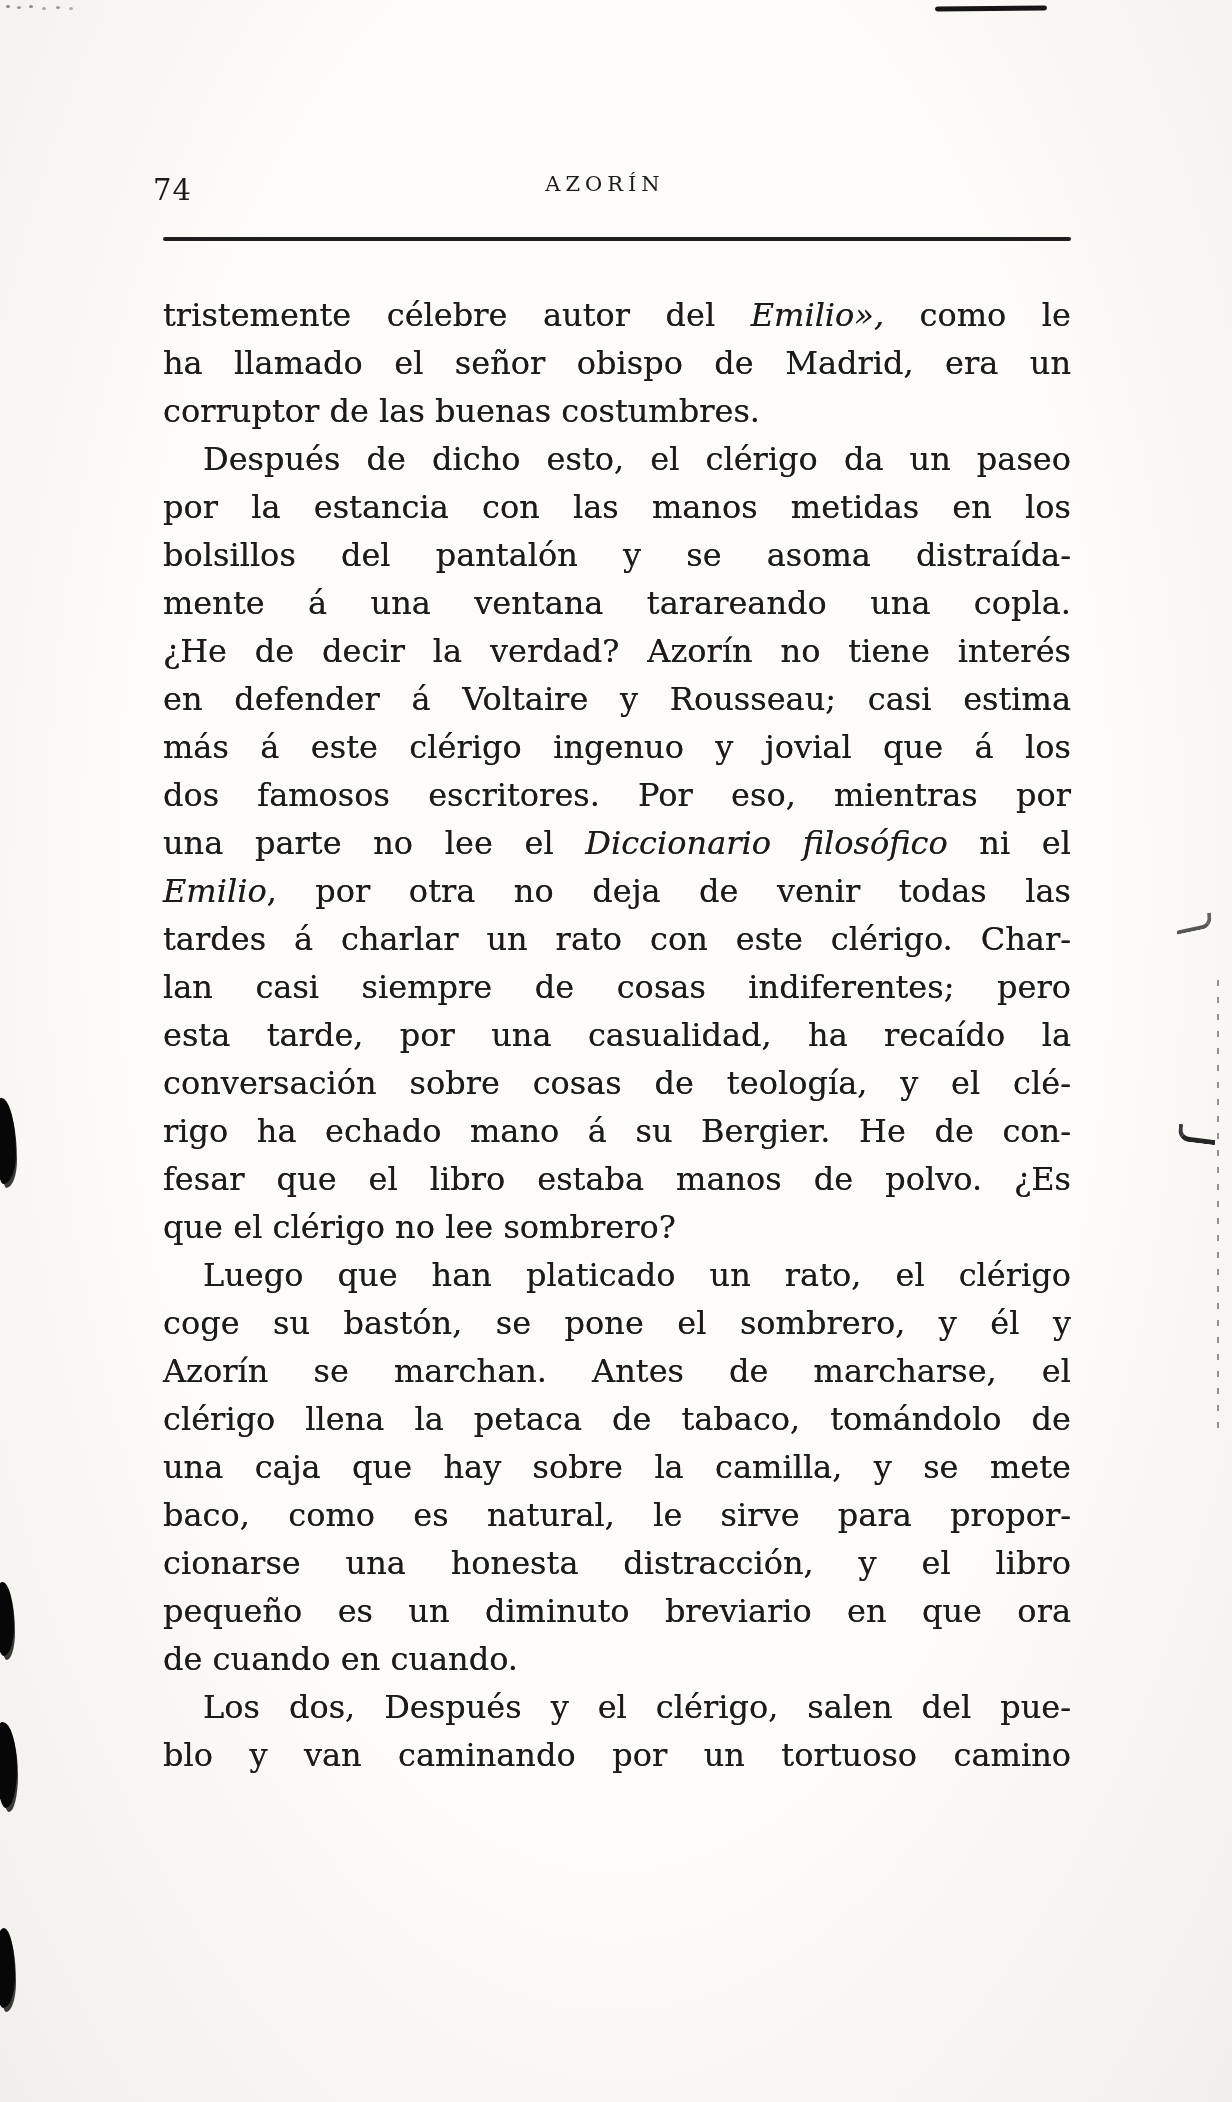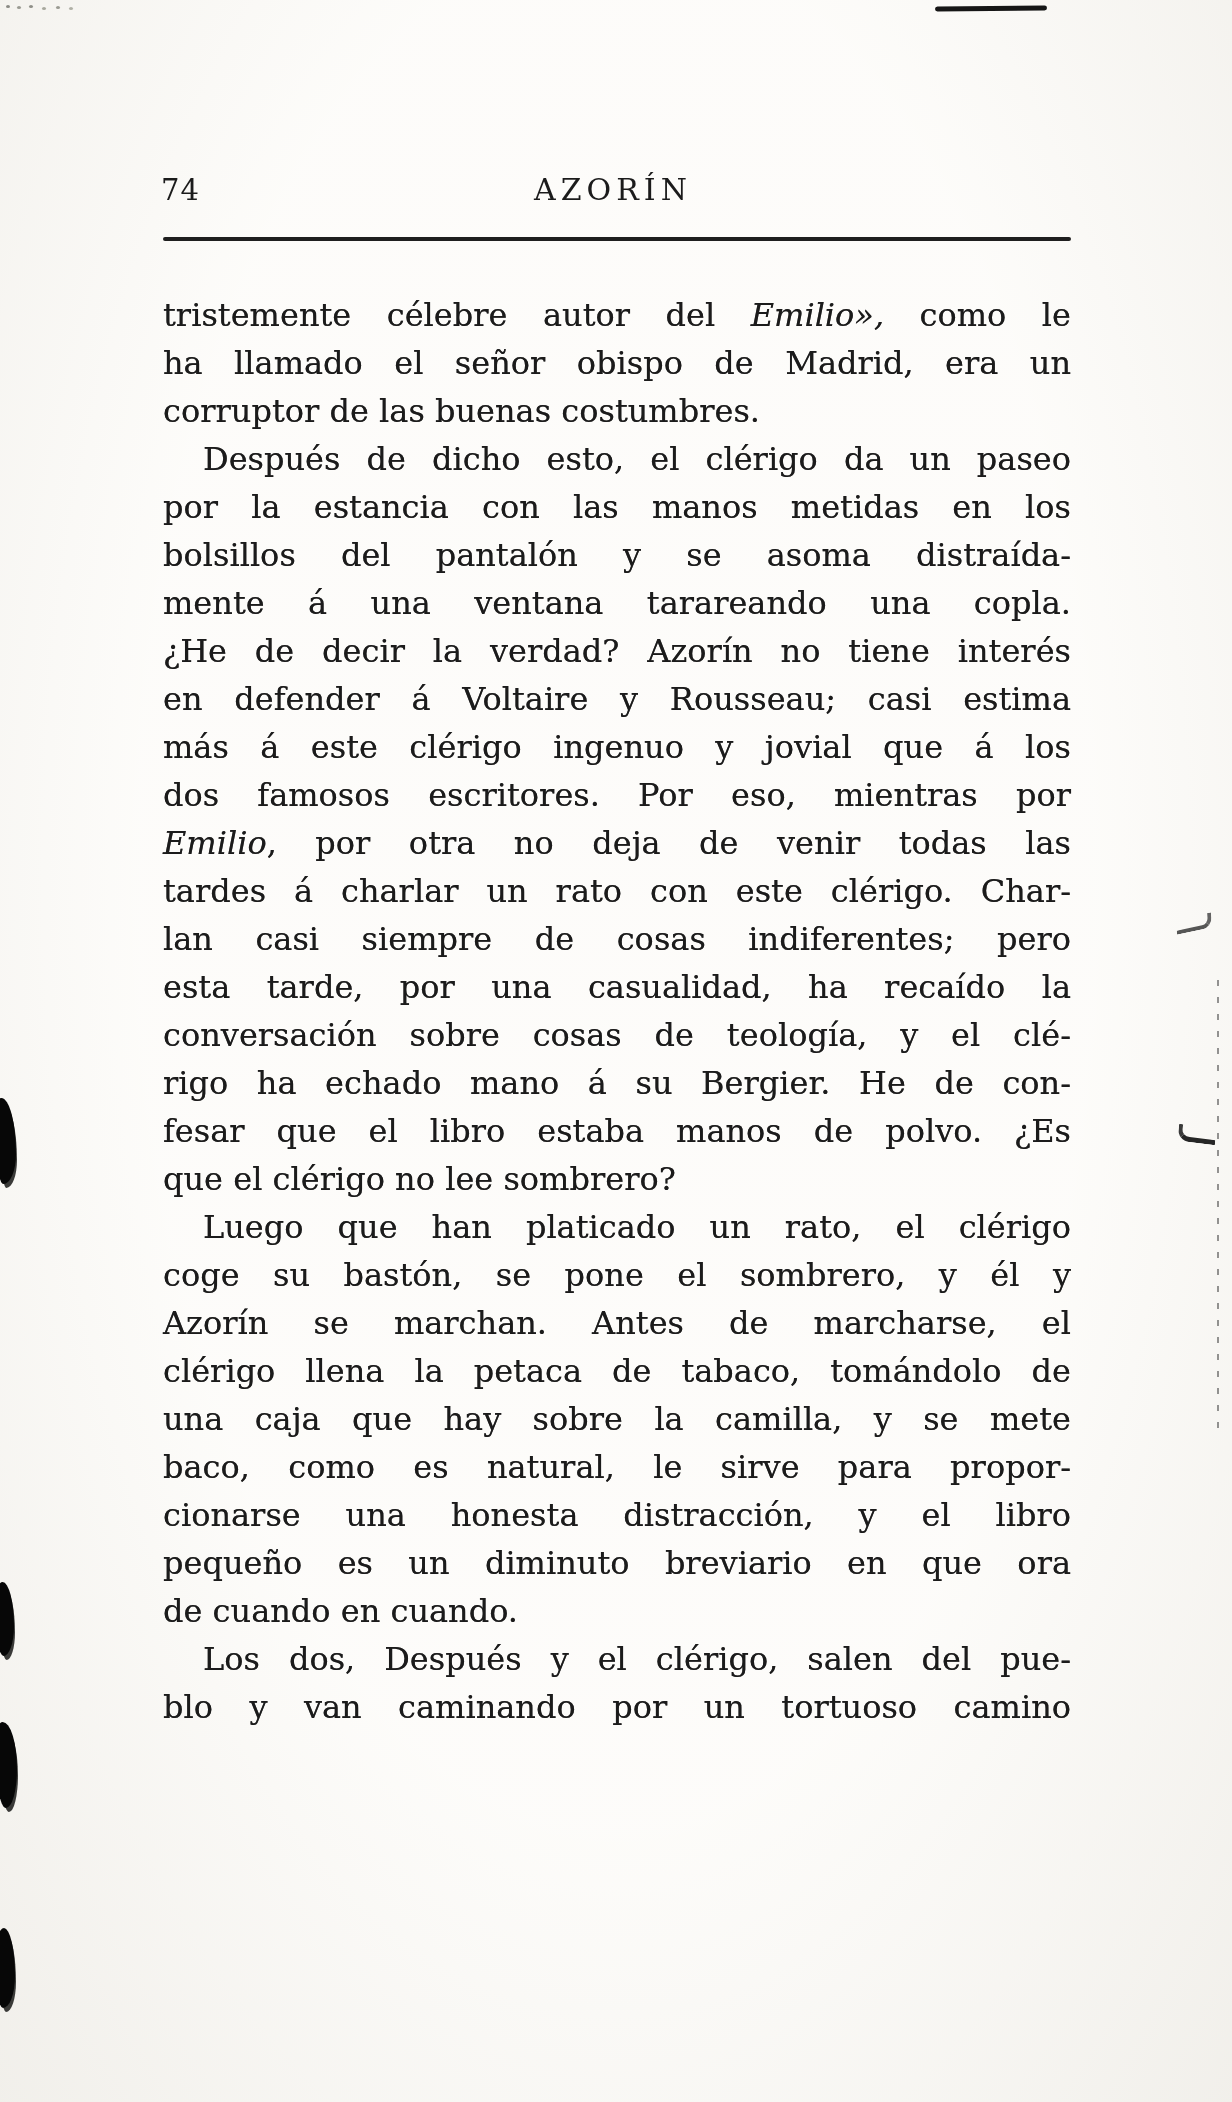--- a/index.html
+++ b/index.html
@@ -12,32 +12,32 @@
     height: 2102px;
     overflow: hidden;
     background: var(--paper, #faf8f3);
     background-image: radial-gradient(ellipse at 50% 42%, rgba(255,255,255,.55) 55%, rgba(0,0,0,0.035) 100%);
     color: var(--ink, #1b1b1b);
   }
 
   
   .running-head {
     position: absolute;
-    left: 159px; top: 172px;
+    left: 151px; top: 172px;
     width: 908px;
     text-align: center;
   }
   .page-number {
     position: absolute;
     left: 2px; top: 1px;
     font-size: 29px;
     letter-spacing: 1px;
   }
   .head-title {
-    font-size: 30px;
+    font-size: 21px;
     letter-spacing: 5px;
   }
   .head-rule {
     position: absolute;
     left: 163px; top: 237px;
     width: 908px; height: 4px;
     background: var(--rule, #1f1f1f);
     border-radius: 2px;
   }
 
@@ -140,20 +140,21 @@
       </div>
       <div class="paragraph">
         <div class="line indent"><span>Después de dicho esto, el clérigo da un paseo</span></div>
         <div class="line"><span>por la estancia con las manos metidas en los</span></div>
         <div class="line"><span>bolsillos del pantalón y se asoma distraída-</span></div>
         <div class="line"><span>mente á una ventana tarareando una copla.</span></div>
         <div class="line"><span>¿He de decir la verdad? Azorín no tiene interés</span></div>
         <div class="line"><span>en defender á Voltaire y Rousseau; casi estima</span></div>
         <div class="line"><span>más á este clérigo ingenuo y jovial que á los</span></div>
         <div class="line"><span>dos famosos escritores. Por eso, mientras por</span></div>
+        <div class="line"><span>una parte no lee el </span><span class="italic">Diccionario filosófico</span><span> ni el</span></div>
         <div class="line"><span class="italic">Emilio</span><span>, por otra no deja de venir todas las</span></div>
         <div class="line"><span>tardes á charlar un rato con este clérigo. Char-</span></div>
         <div class="line"><span>lan casi siempre de cosas indiferentes; pero</span></div>
         <div class="line"><span>esta tarde, por una casualidad, ha recaído la</span></div>
         <div class="line"><span>conversación sobre cosas de teología, y el clé-</span></div>
         <div class="line"><span>rigo ha echado mano á su Bergier. He de con-</span></div>
         <div class="line"><span>fesar que el libro estaba manos de polvo. ¿Es</span></div>
         <div class="line last"><span>que el clérigo no lee sombrero?</span></div>
       </div>
       <div class="paragraph">

